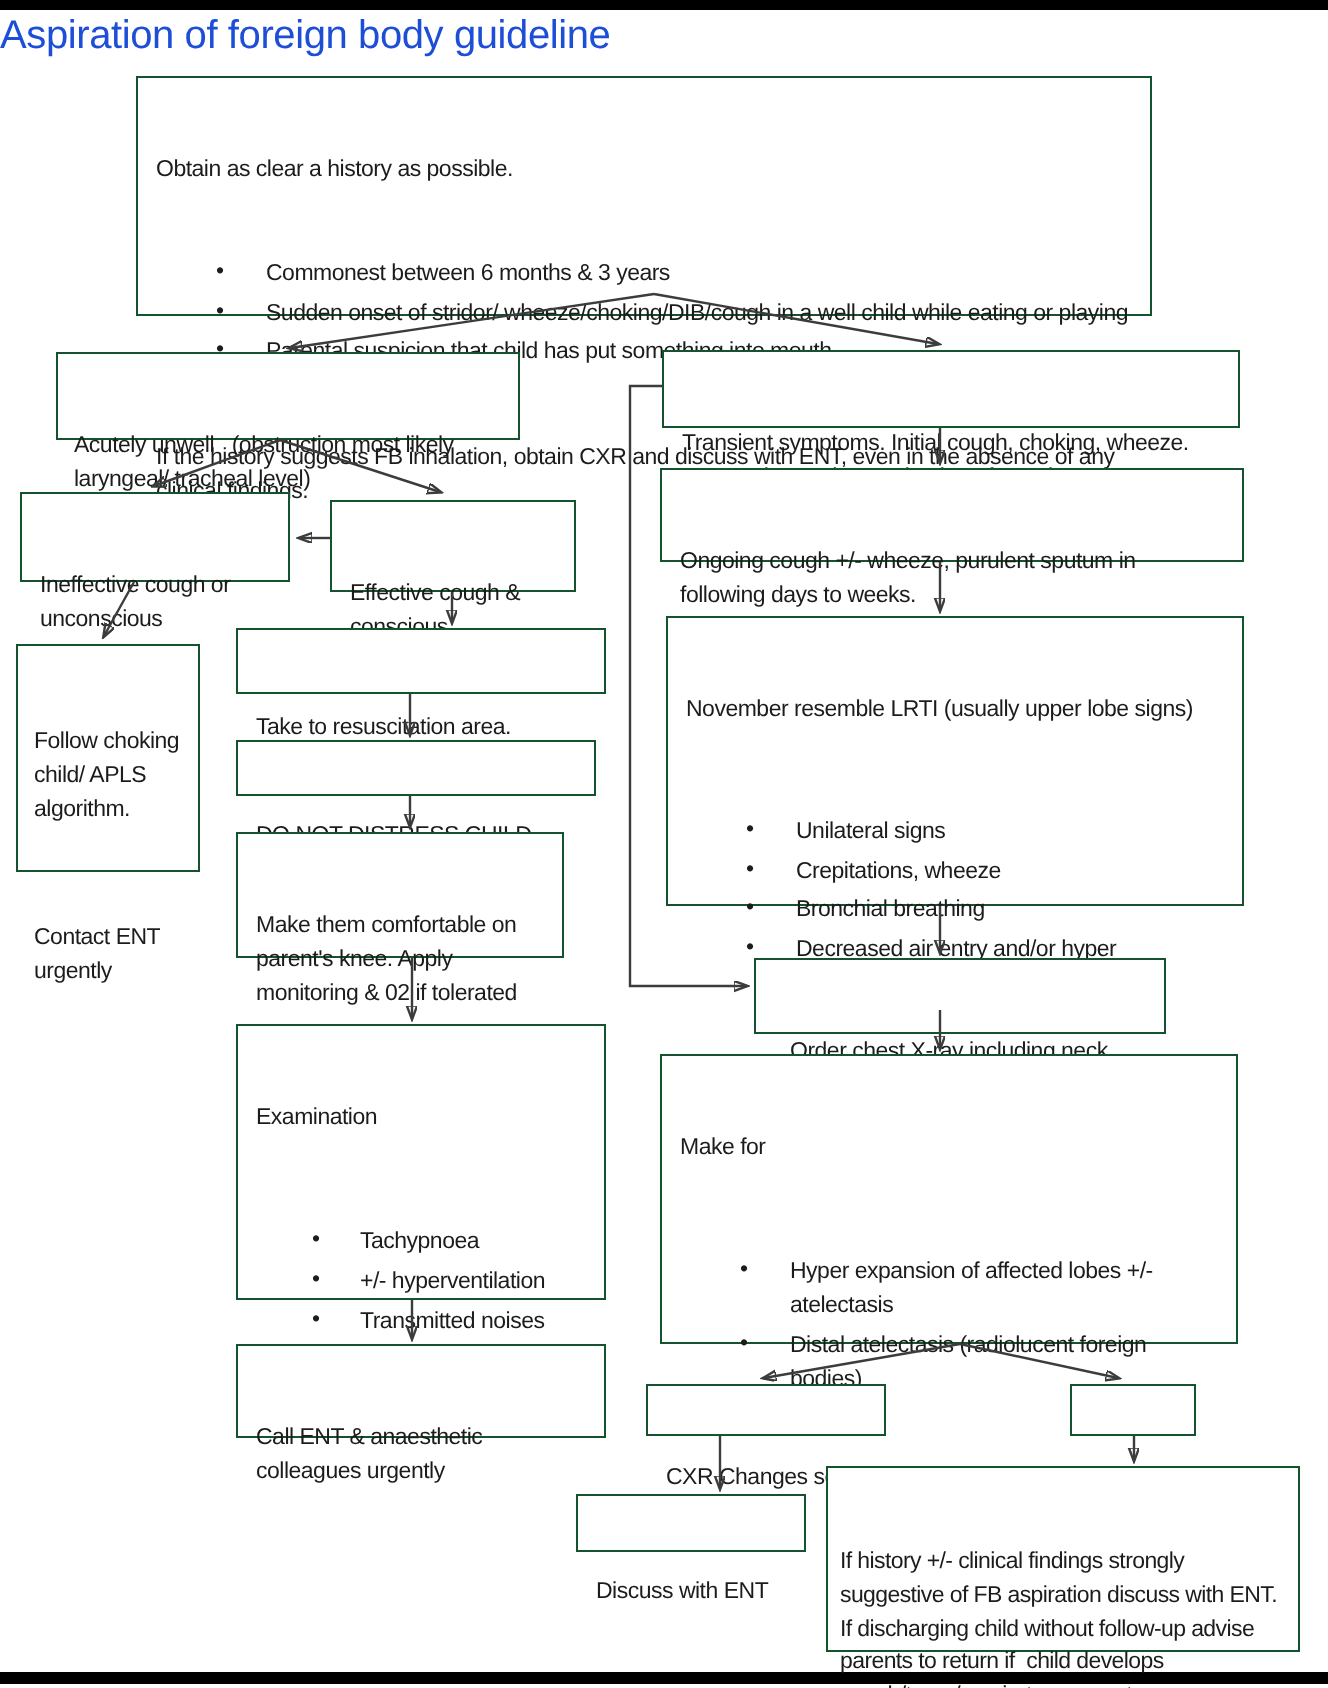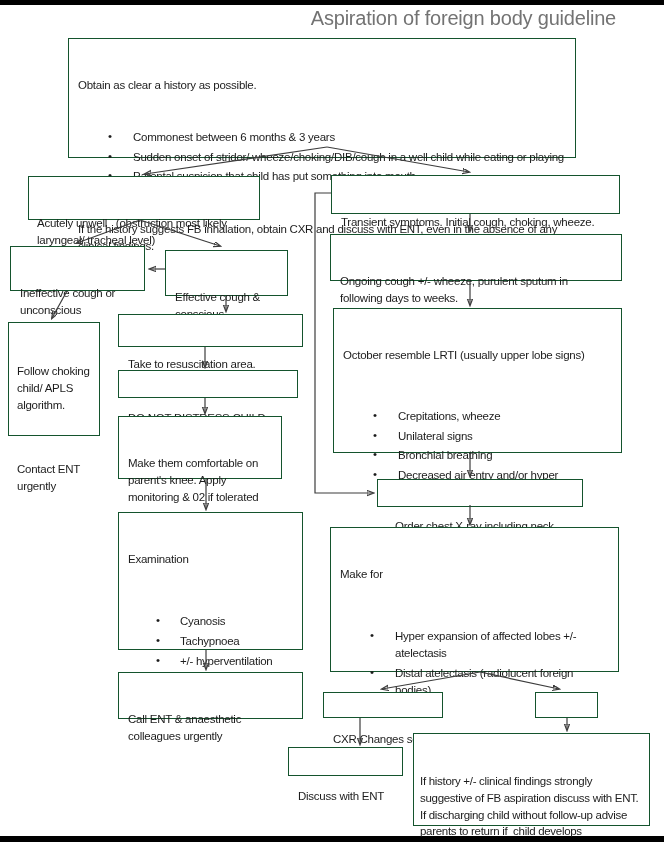--- a/index.html
+++ b/index.html
@@ -5,22 +5,22 @@
   html,body { margin:0; padding:0; }
   body {
     width:664px; height:844px; background:#ffffff; position:relative;
     font-family:"Liberation Sans", sans-serif; color:#1c1c1c; overflow:hidden;
   }
   .bar { position:absolute; left:0; width:664px; background:#000; }
   #bar-top { top:0; height:5px; }
   #bar-bottom { top:836px; height:6px; }
 
   .title {
-    position:absolute; top:7px; left:0; width:616px; text-align:right;
-    font-size:20px; font-weight:400; letter-spacing:-0.2px; color:#737373; margin:0;
+    position:absolute; top:7px; left:0; width:616px; text-align:left;
+    font-size:20px; font-weight:400; letter-spacing:-0.2px; color:#1d4ed8; margin:0;
   }
 
   .node {
     position:absolute; box-sizing:border-box; background:#fff;
     border:1px solid #14532d; font-size:11.5px; line-height:1.47;
     letter-spacing:-0.25px; padding:4px 9px; white-space:pre-wrap; z-index:2;
   }
   .node .para { margin:0; }
   ul.bullets { list-style:none; margin:2px 0 0 0; padding:0; }
   ul.bullets li { position:relative; padding-left:55px; margin-bottom:2.5px; }
@@ -38,21 +38,21 @@
   #n-comfortable  { left:118px; top:416px; width:164px; height:63px; }
   #n-examination  { left:118px; top:512px; width:185px; height:138px; }
   #n-examination ul.bullets { margin-top:12px; }
   #n-examination li { padding-left:52px; margin-bottom:3px; }
   #n-examination li::before { left:28px; }
   #n-callent      { left:118px; top:672px; width:185px; height:47px; }
   #n-transient    { left:331px; top:175px; width:289px; height:39px; }
   #n-ongoing      { left:330px; top:234px; width:292px; height:47px; }
   #n-lrti         { left:333px; top:308px; width:289px; height:145px; }
   #n-lrti ul.bullets { margin-top:11px; }
-  #n-order        { left:377px; top:479px; width:206px; height:28px; padding-left:17px; }
+  #n-order        { left:377px; top:479px; width:206px; height:38px; padding-left:17px; }
   #n-lookfor      { left:330px; top:527px; width:289px; height:145px; }
   #n-lookfor ul.bullets { margin-top:12px; }
   #n-cxrseen      { left:323px; top:692px; width:120px; height:26px; }
   #n-cxrnad       { left:535px; top:692px; width:63px;  height:26px;  padding-left:8px; }
   #n-discuss      { left:288px; top:747px; width:115px; height:29px;  padding-top:6px; }
   #n-ifhistory    { left:413px; top:733px; width:237px; height:93px;  padding:5px 6px; letter-spacing:-0.3px; }
 
   svg.connectors {
     position:absolute; left:0; top:0; width:664px; height:844px;
     z-index:5; pointer-events:none;
@@ -99,38 +99,38 @@
 <div class="node" id="n-distress">
   <div class="para">DO NOT DISTRESS CHILD</div>
 </div>
 
 <div class="node" id="n-comfortable">
   <div class="para">Make them comfortable on parent's knee. Apply monitoring &amp; 02 if tolerated</div>
 </div>
 
 <div class="node" id="n-examination">
   <div class="para">Examination</div>
-  <ul class="bullets"><li>Cyanosis</li><li>Tachypnoea</li><li>+/- hyperventilation</li><li>Transmitted noises</li></ul>
+  <ul class="bullets"><li>Tachypnoea</li><li>+/- hyperventilation</li><li>Transmitted noises</li></ul>
 </div>
 
 <div class="node" id="n-callent">
   <div class="para">Call ENT &amp; anaesthetic colleagues urgently</div>
 </div>
 
 <div class="node" id="n-transient">
   <div class="para">Transient symptoms. Initial cough, choking, wheeze. Ensure thorough examination of mouth.</div>
 </div>
 
 <div class="node" id="n-ongoing">
   <div class="para">Ongoing cough +/- wheeze, purulent sputum in following days to weeks.</div>
 </div>
 
 <div class="node" id="n-lrti">
-  <div class="para">October resemble LRTI (usually upper lobe signs)</div>
-  <ul class="bullets"><li>Crepitations, wheeze</li><li>Unilateral signs</li><li>Bronchial breathing</li><li>Decreased air entry and/or hyper resonance on affected side</li></ul>
+  <div class="para">November resemble LRTI (usually upper lobe signs)</div>
+  <ul class="bullets"><li>Unilateral signs</li><li>Crepitations, wheeze</li><li>Bronchial breathing</li><li>Decreased air entry and/or hyper resonance on affected side</li></ul>
 </div>
 
 <div class="node" id="n-order">
   <div class="para">Order chest X-ray including neck</div>
 </div>
 
 <div class="node" id="n-lookfor">
   <div class="para">Make for</div>
   <ul class="bullets"><li>Hyper expansion of affected lobes +/- atelectasis</li><li>Distal atelectasis (radiolucent foreign bodies)</li></ul>
 </div>

